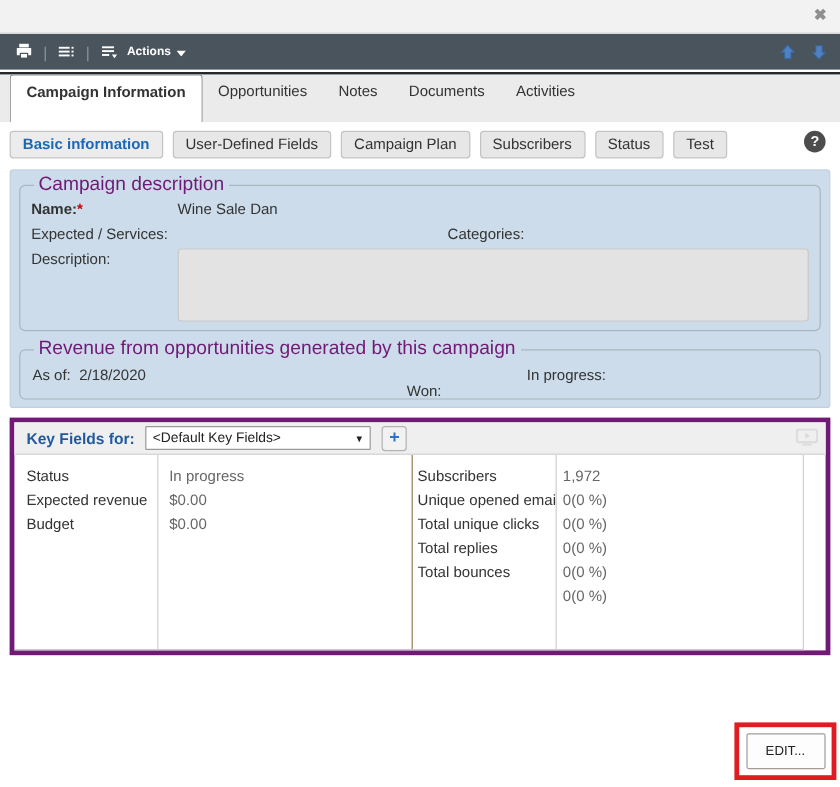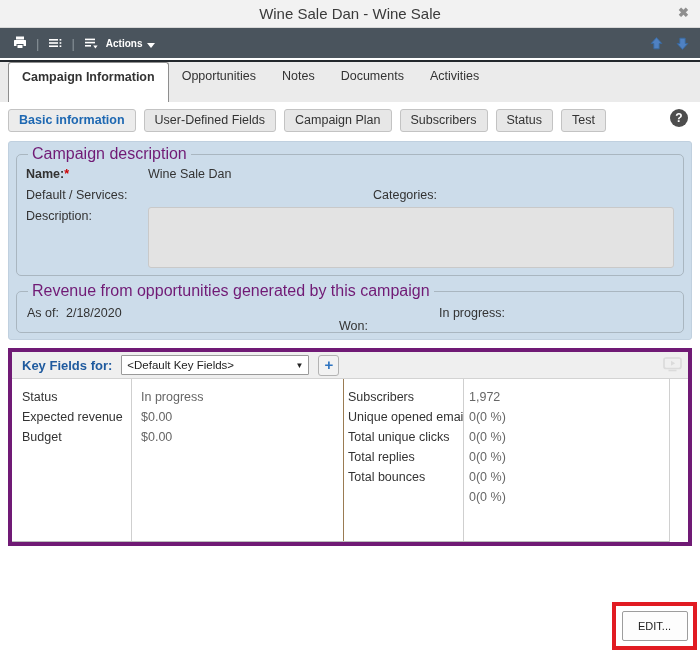--- a/index.html
+++ b/index.html
@@ -93,21 +93,20 @@
              display:flex; align-items:center; justify-content:center; background:#fff; }
   .edit-btn { width:66px; height:30px; background:#fdfdfd; border:1px solid #9d9d9d; border-radius:2px;
               font-family:"Liberation Sans",sans-serif; font-size:11px; color:#222; cursor:pointer; }
 </style>
 </head>
 <body>
 
 <div class="window">
 
   <div class="titlebar">
-    <span class="title">Wine Sale Dan - Wine Sale</span>
     <span class="close">✖</span>
   </div>
 
   <div class="toolbar">
     <span class="tb-icon">
       <svg width="16" height="16" viewBox="0 0 16 16">
         <rect x="4" y="1.5" width="8" height="3" fill="#fff"></rect>
         <rect x="2" y="5" width="12" height="6" rx="0.5" fill="#fff"></rect>
         <rect x="4.5" y="9" width="7" height="5" fill="#4a545d"></rect>
         <rect x="5.5" y="10" width="5" height="3" fill="#fff"></rect>
@@ -182,21 +181,21 @@
     <div class="blue-panel">
 
       <fieldset class="fs-desc">
         <legend>Campaign description</legend>
         <div class="f-row">
           <span class="f-label bold"><span>Name:</span><span class="req">*</span></span>
           <span class="f-value">Wine Sale Dan</span>
         </div>
         <div class="f-row">
           <span class="split-left">
-            <span class="f-label">Default / Services:</span>
+            <span class="f-label">Expected / Services:</span>
             <span class="f-value"></span>
           </span>
           <span class="split-right">
             <span class="f-label">Categories:</span>
             <span class="f-value"></span>
           </span>
         </div>
         <div class="f-row">
           <span class="f-label">Description:</span>
           <textarea class="desc-box" readonly="" style=""></textarea>

